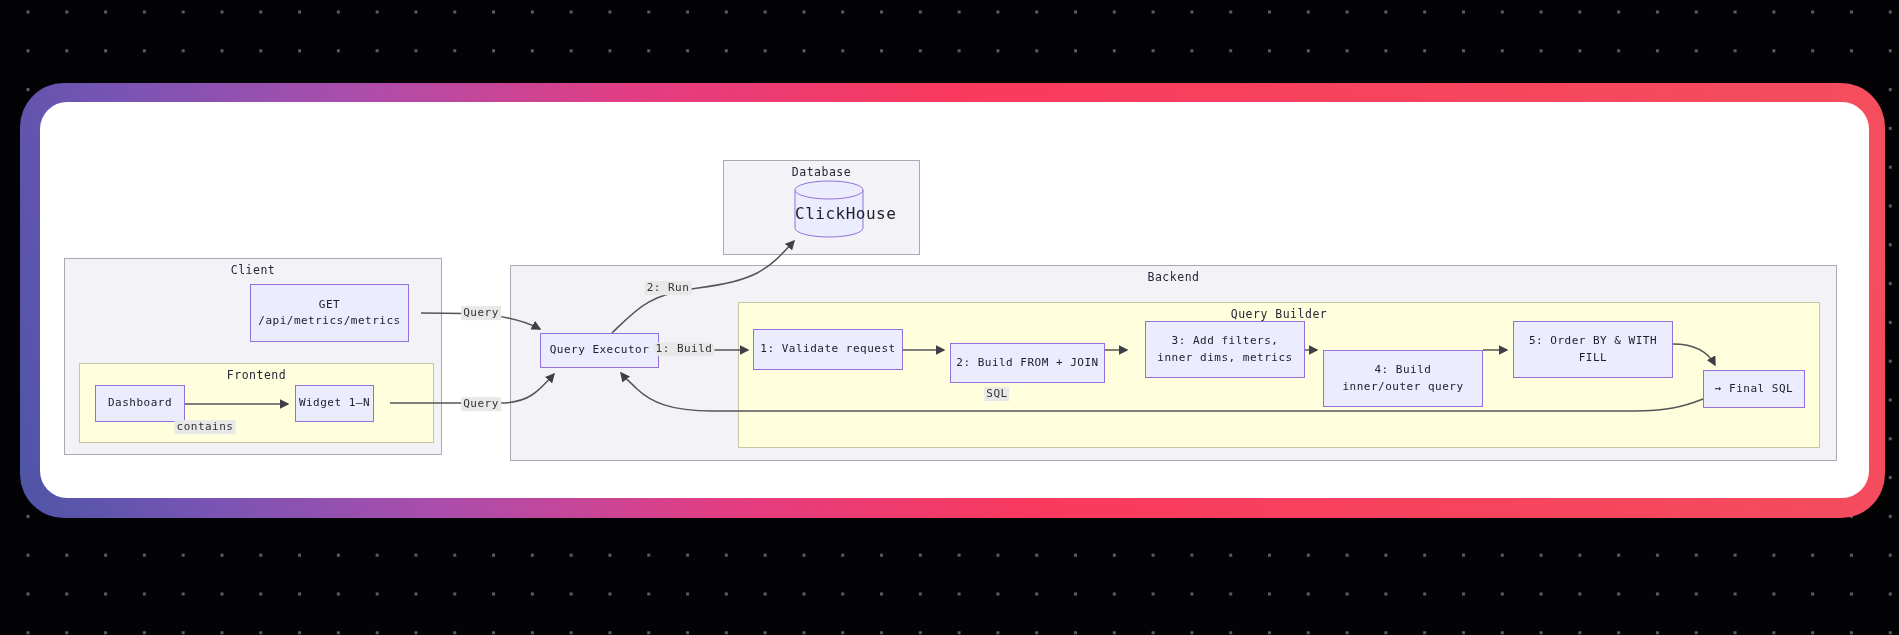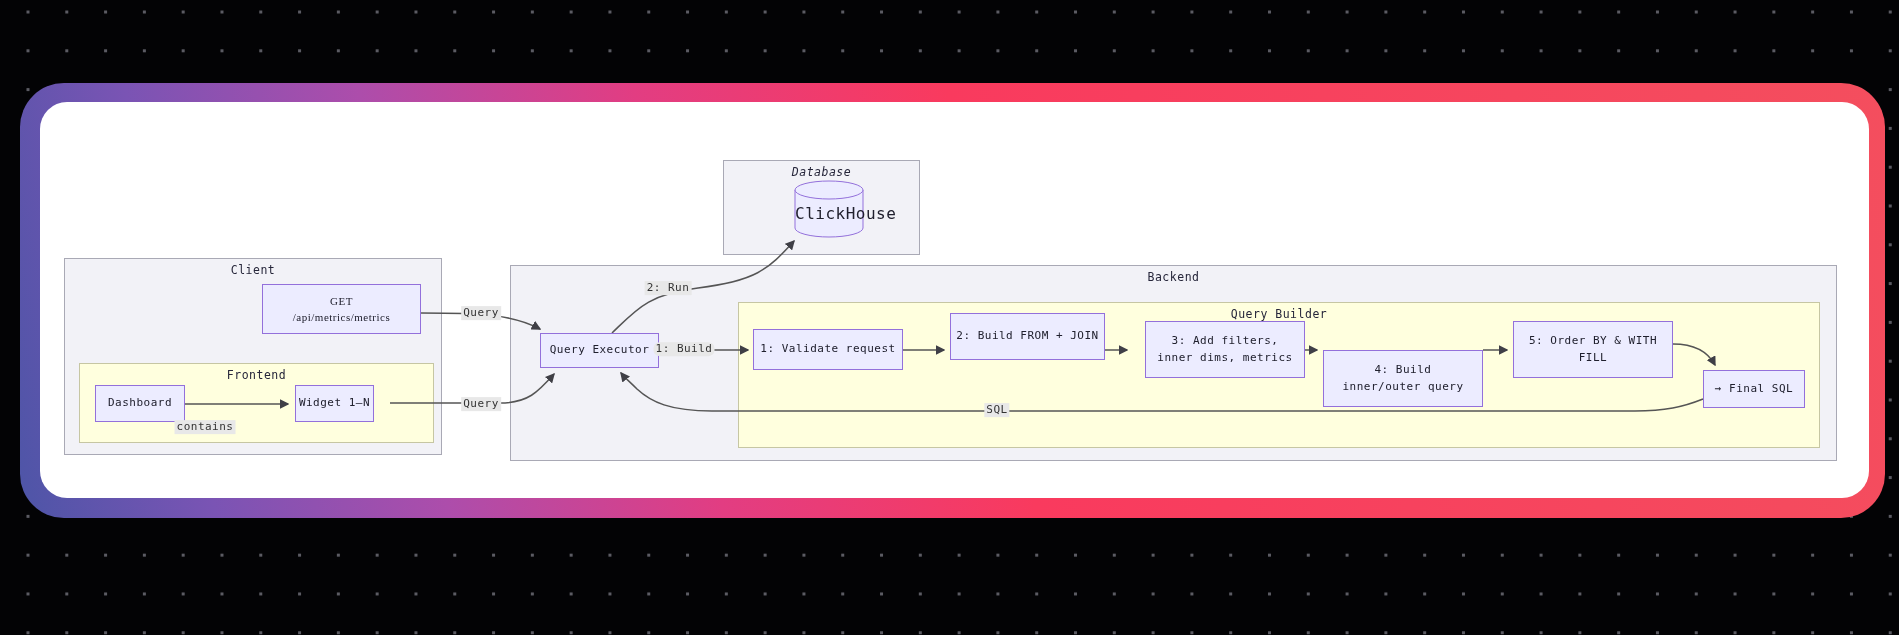--- a/index.html
+++ b/index.html
@@ -45,21 +45,21 @@
   </div>
 
   <div class="diagram">
 
     <div class="cluster" style="left:64px;top:258px;width:378px;height:197px;">
       <div class="cluster-label">Client</div>
     </div>
     <div class="cluster yellow" style="left:79px;top:363px;width:355px;height:80px;">
       <div class="cluster-label">Frontend</div>
     </div>
-    <div class="cluster" style="left:723px;top:160px;width:197px;height:95px;font-style:italic;">
+    <div class="cluster" style="left:723px;top:160px;width:197px;height:95px;">
       <div class="cluster-label">Database</div>
     </div>
     <div class="cluster" style="left:510px;top:265px;width:1327px;height:196px;">
       <div class="cluster-label">Backend</div>
     </div>
     <div class="cluster yellow" style="left:738px;top:302px;width:1082px;height:146px;">
       <div class="cluster-label">Query Builder</div>
     </div>
 
     <svg class="edges">
@@ -87,38 +87,38 @@
       <path d="M903 350 L944 350" fill="none" stroke="#555" stroke-width="1.5" marker-end="url(#arrow)"></path>
       <path d="M1105 350 L1127 350" fill="none" stroke="#555" stroke-width="1.5" marker-end="url(#arrow)"></path>
       <path d="M1293 350 L1317 350" fill="none" stroke="#555" stroke-width="1.5" marker-end="url(#arrow)"></path>
       <path d="M1483 350 L1507 350" fill="none" stroke="#555" stroke-width="1.5" marker-end="url(#arrow)"></path>
 
       <path d="M1673 344 C1696 344 1708 352 1715 365" fill="none" stroke="#555" stroke-width="1.5" marker-end="url(#arrow)"></path>
 
       <path d="M1703 399 C1683 407 1665 411 1635 411 L712 411 C670 411 651 402 637 389 C629 381 625 378 621 373" fill="none" stroke="#555" stroke-width="1.5" marker-end="url(#arrow)"></path>
     </svg>
 
-    <div class="node" style="left:262px;top:284px;width:159px;height:50px;font-family:Liberation Serif, serif;">
+    <div class="node" style="left:250px;top:284px;width:159px;height:58px;">
       <div>GET</div>
       <div>/api/metrics/metrics</div>
     </div>
     <div class="node" style="left:95px;top:385px;width:90px;height:37px;">
       <div>Dashboard</div>
     </div>
     <div class="node" style="left:295px;top:385px;width:79px;height:37px;">
       <div>Widget 1–N</div>
     </div>
     <div class="cyl-label">ClickHouse</div>
     <div class="node" style="left:540px;top:333px;width:119px;height:35px;">
       <div>Query Executor</div>
     </div>
     <div class="node" style="left:753px;top:329px;width:150px;height:41px;">
       <div>1: Validate request</div>
     </div>
-    <div class="node" style="left:950px;top:313px;width:155px;height:47px;">
+    <div class="node" style="left:950px;top:343px;width:155px;height:40px;">
       <div>2: Build FROM + JOIN</div>
     </div>
     <div class="node" style="left:1133px;top:321px;width:160px;height:57px;margin-left:12px;">
       <div>3: Add filters,</div>
       <div>inner dims, metrics</div>
     </div>
     <div class="node" style="left:1323px;top:321px;width:160px;height:57px;margin-top:29px;">
       <div>4: Build</div>
       <div>inner/outer query</div>
     </div>
@@ -128,16 +128,16 @@
     </div>
     <div class="node" style="left:1703px;top:370px;width:102px;height:38px;">
       <div>→ Final SQL</div>
     </div>
 
     <div class="edge-label" style="left:481px;top:313px;">Query</div>
     <div class="edge-label" style="left:481px;top:404px;">Query</div>
     <div class="edge-label" style="left:205px;top:427px;">contains</div>
     <div class="edge-label" style="left:668px;top:288px;">2: Run</div>
     <div class="edge-label" style="left:684px;top:349px;border-radius:6px;">1: Build</div>
-    <div class="edge-label" style="left:997px;top:410px;">SQL</div>
+    <div class="edge-label" style="left:997px;top:394px;">SQL</div>
 
   </div>
 </div>
 
 </body></html>

